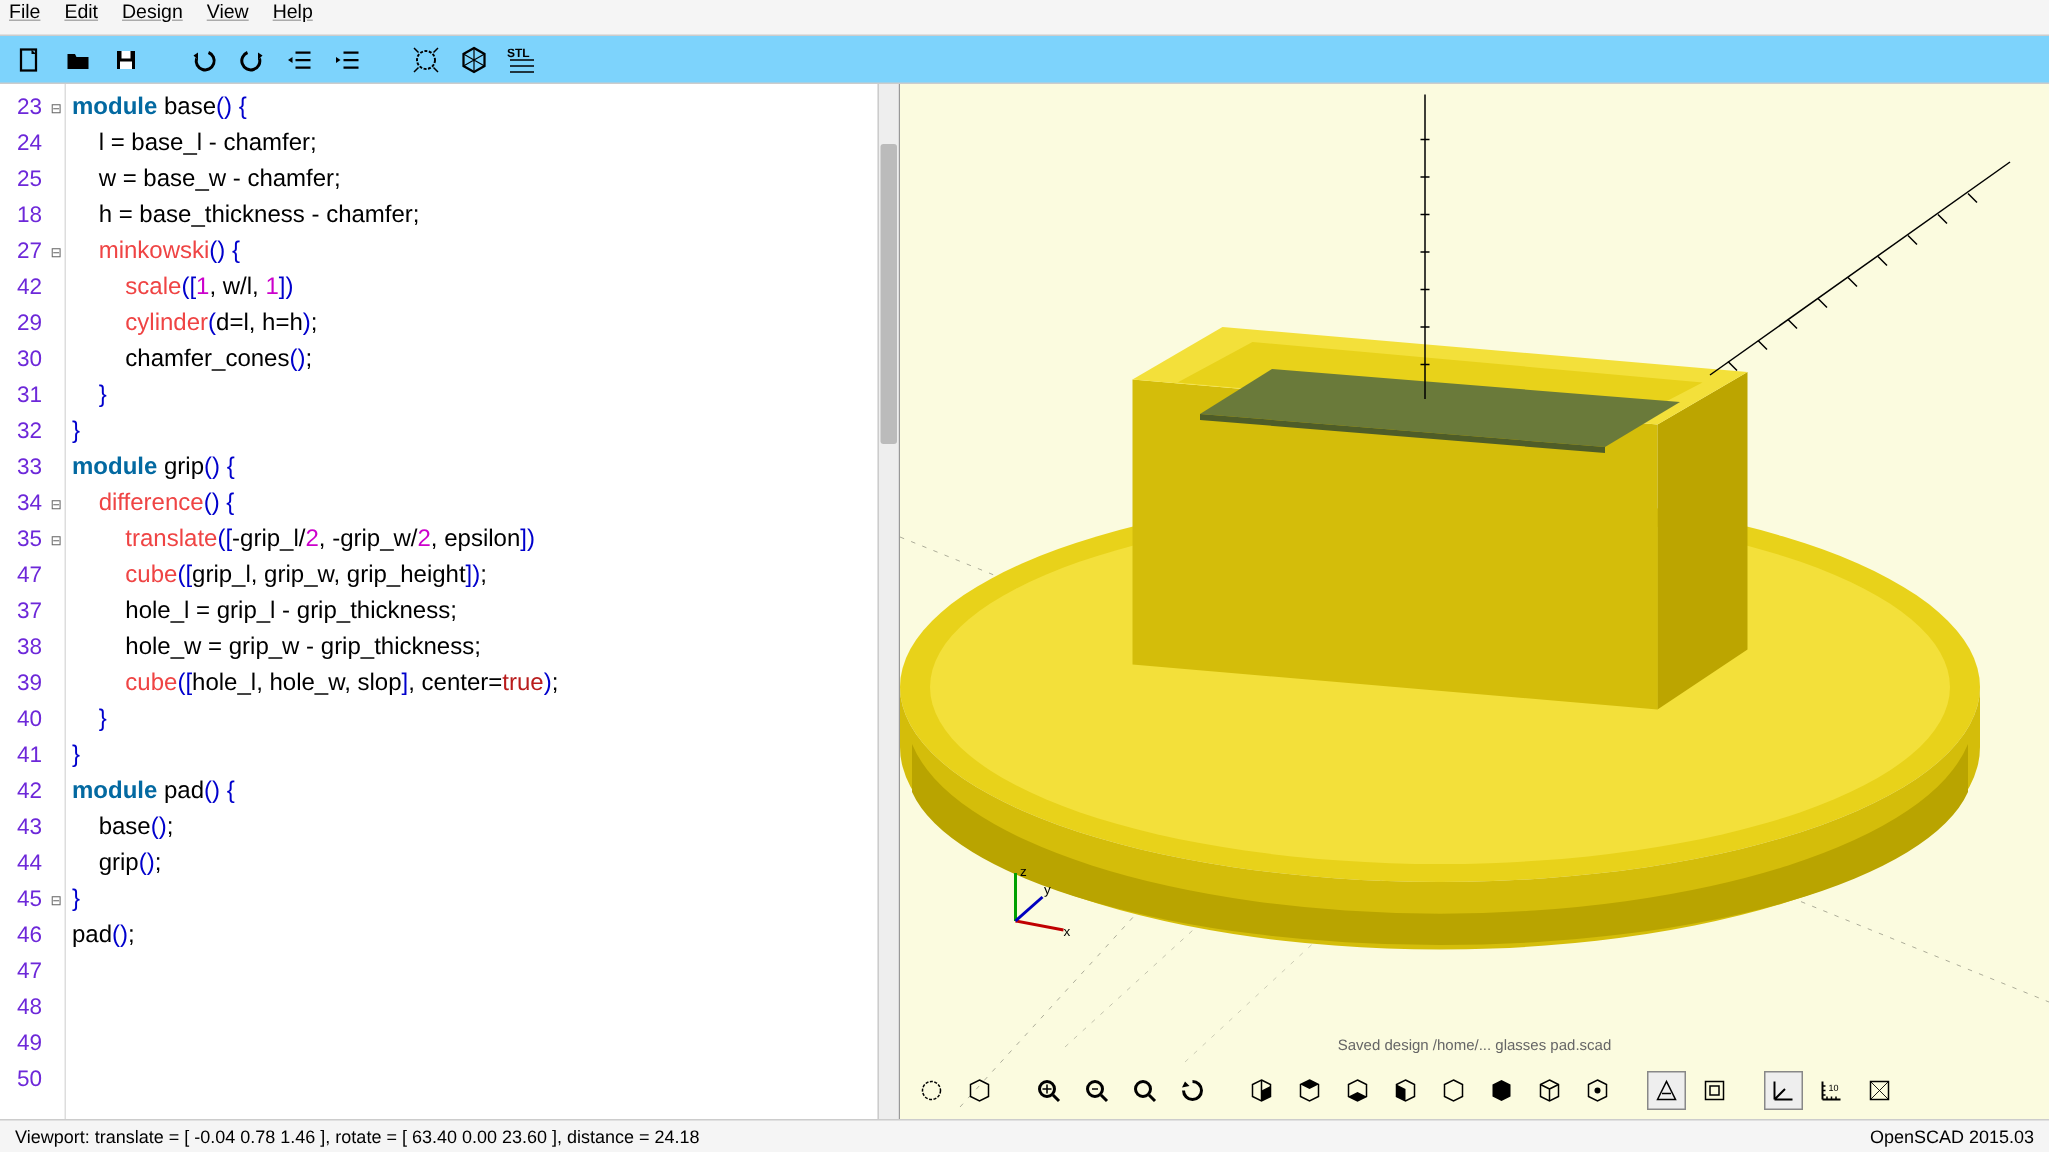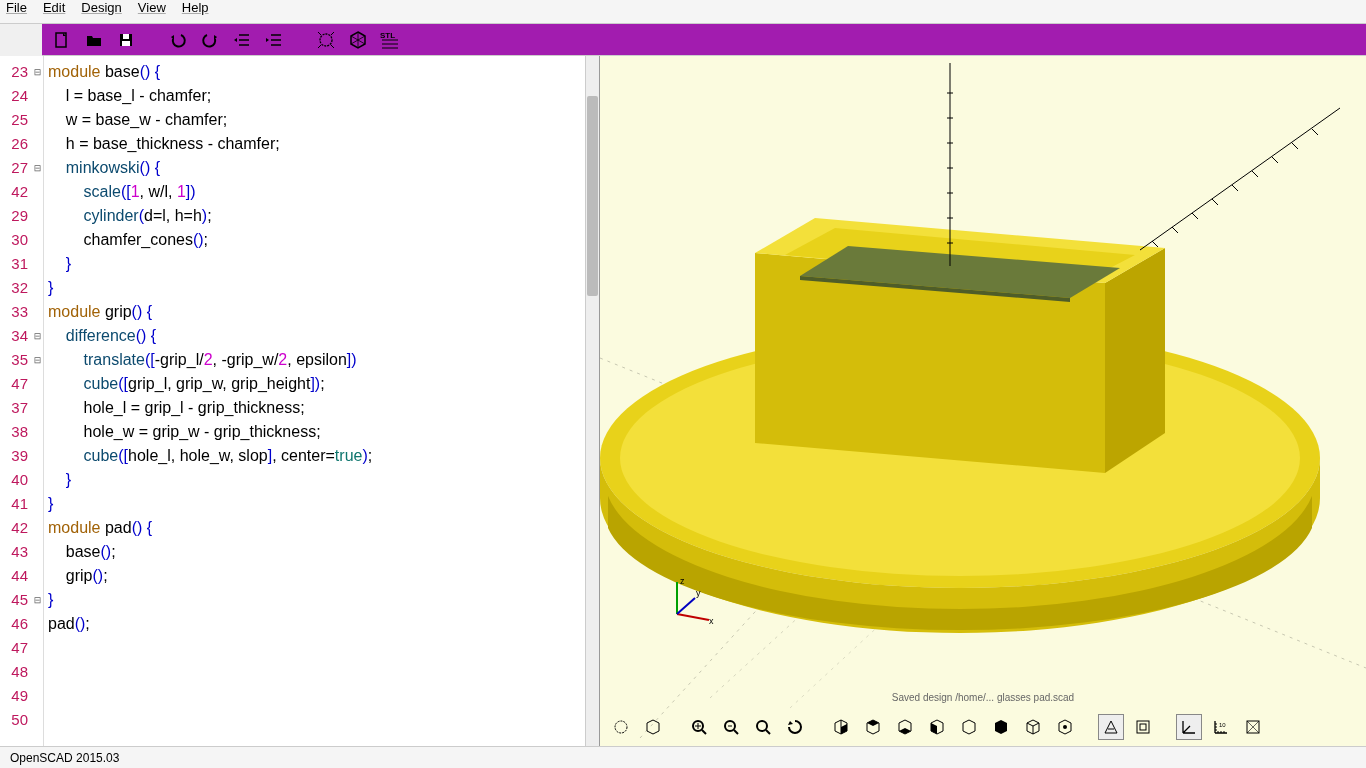--- a/index.html
+++ b/index.html
@@ -1,31 +1,31 @@
 <!DOCTYPE html>
 <html><head>
 <meta charset="utf-8">
 <style>
 * { margin:0; padding:0; box-sizing:border-box; font-family:Arial,sans-serif; }
 body { width:1366px; height:768px; background:#f0f0f0; display:flex; flex-direction:column; overflow:hidden; font-size:13px; }
 .menubar { height:24px; background:#f5f5f5; display:flex; align-items:flex-start; padding:0 6px; border-bottom:1px solid #ccc; }
 .menubar span { margin-right:16px; text-decoration:underline; text-decoration-color:rgba(0,0,0,.3); cursor:pointer; }
-.toolbar-top { height:32px; background:#a21caf; display:flex; align-items:center; padding:0 8px; gap:8px; border-bottom:1px solid #ccc;margin-left:42px; }
+.toolbar-top { height:32px; background:#7dd3fc; display:flex; align-items:center; padding:0 8px; gap:8px; border-bottom:1px solid #ccc; }
 .toolbar-top .tb-btn { width:24px; height:24px; display:flex; align-items:center; justify-content:center; cursor:pointer; }
 .toolbar-top .sep { width:12px; }
 .main { flex:1; display:flex; overflow:hidden; }
 .editor-pane { width:600px; background:#fff; border-right:1px solid #999; display:flex; position:relative; }
-.gutter { width:32px; background:#fff; text-align:right; padding:4px 4px 0 0; color:#be185d; font-family:monospace; font-size:15px; line-height:24px; user-select:none; }
+.gutter { width:32px; background:#fff; text-align:right; padding:4px 4px 0 0; color:#6d28d9; font-family:monospace; font-size:15px; line-height:24px; user-select:none; }
 .fold-col { width:12px; background:#fff; font-family:monospace; font-size:9px; color:#666; line-height:24px; padding-top:4px; border-right:1px solid #ddd; }
 .fold-col div { height:24px; text-align:center; }
 .code { flex:1; padding:4px 0 0 4px; font-family:monospace; font-size:16px; line-height:24px; white-space:pre; color:#000; }
-.kw { color:#a16207; }
-.fn { color:#0c4a6e; }
+.kw { color:#0369a1;font-weight:bold; }
+.fn { color:#ef4444; }
 .num { color:#cc00cc; }
-.bool { color:#0f766e; }
+.bool { color:#b91c1c; }
 .br { color:#0000cc; }
 .editor-scroll { position:absolute; right:0; top:0; width:14px; height:100%; background:#eee; border-left:1px solid #ccc; }
 .editor-scroll .thumb { position:absolute; top:40px; left:1px; right:1px; height:200px; background:#bbb; border-radius:2px; }
 .viewport-pane { flex:1; background:#fbfbdf; position:relative; }
 .viewport-toolbar { position:absolute; left:8px; bottom:6px; display:flex; gap:6px; align-items:center; }
 .viewport-toolbar .vb { width:26px; height:26px; display:flex; align-items:center; justify-content:center; cursor:pointer; border:1px solid transparent; }
 .viewport-toolbar .vb.active { border:1px solid #888; background:#eee; }
 .viewport-toolbar .vsep { width:8px; }
 .axis-gizmo { position:absolute; left:65px; bottom:120px; width:50px; height:50px; }
 .statusbar { height:22px; background:#f5f5f5; border-top:1px solid #ccc; display:flex; align-items:center; padding:0 10px; font-size:12px; color:#000; justify-content:space-between; }
@@ -107,21 +107,21 @@
       </svg>
     </div>
 </div>
 
 <div class="main">
   <div class="editor-pane">
     <div class="gutter" id="gutter">
         <div>23</div>
         <div>24</div>
         <div>25</div>
-        <div>26</div>
+        <div>18</div>
         <div>27</div>
         <div>42</div>
         <div>29</div>
         <div>30</div>
         <div>31</div>
         <div>32</div>
         <div>33</div>
         <div>34</div>
         <div>35</div>
         <div>47</div>
@@ -335,14 +335,15 @@
           <svg width="18" height="18">
             <rect x="3" y="3" width="12" height="12" fill="none" stroke="#000"></rect>
             <path d="M3 3 L15 15 M15 3 L3 15" stroke="#000" stroke-width="0.6"></path>
           </svg>
         </div>
     </div>
   </div>
 </div>
 
 <div class="statusbar">
+  <span>Viewport: translate = [ -0.04 0.78 1.46 ], rotate = [ 63.40 0.00 23.60 ], distance = 24.18</span>
   <span>OpenSCAD 2015.03</span>
 </div>
 
 </body></html>

